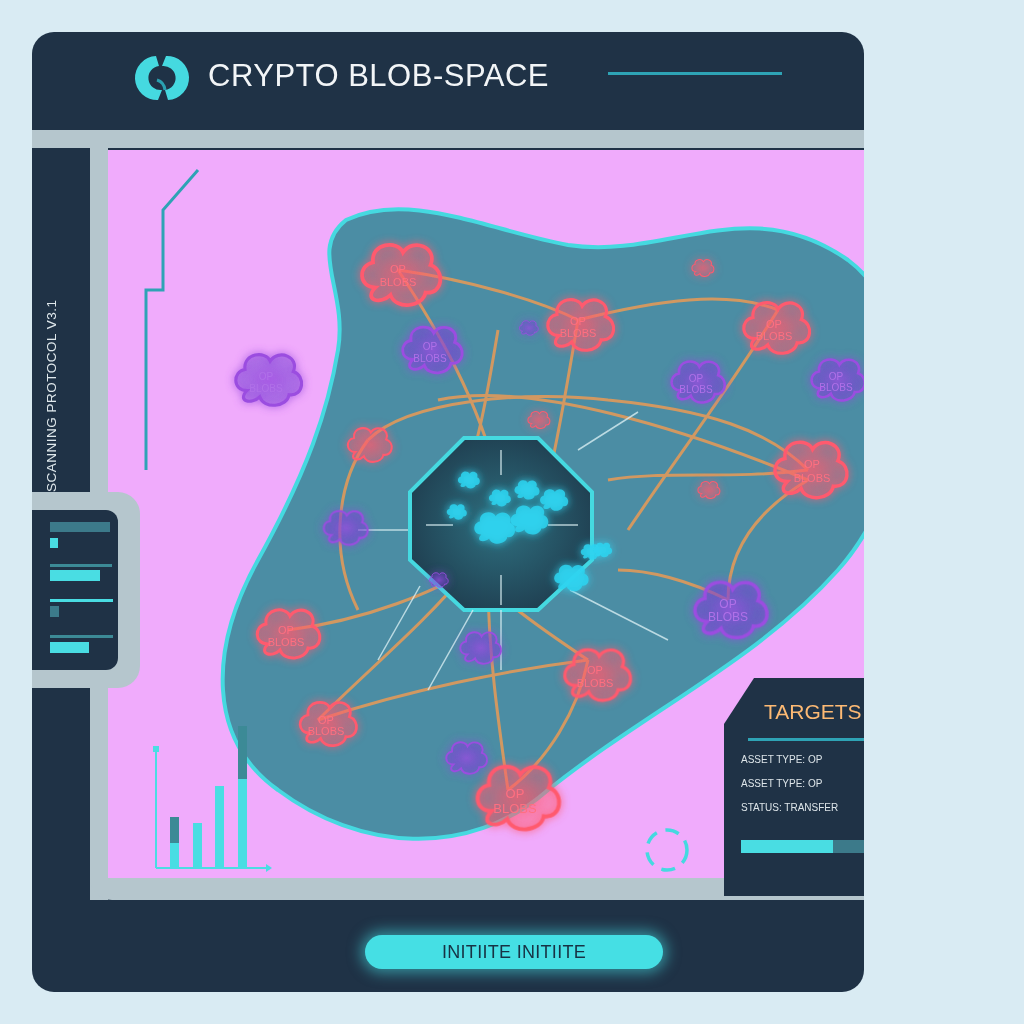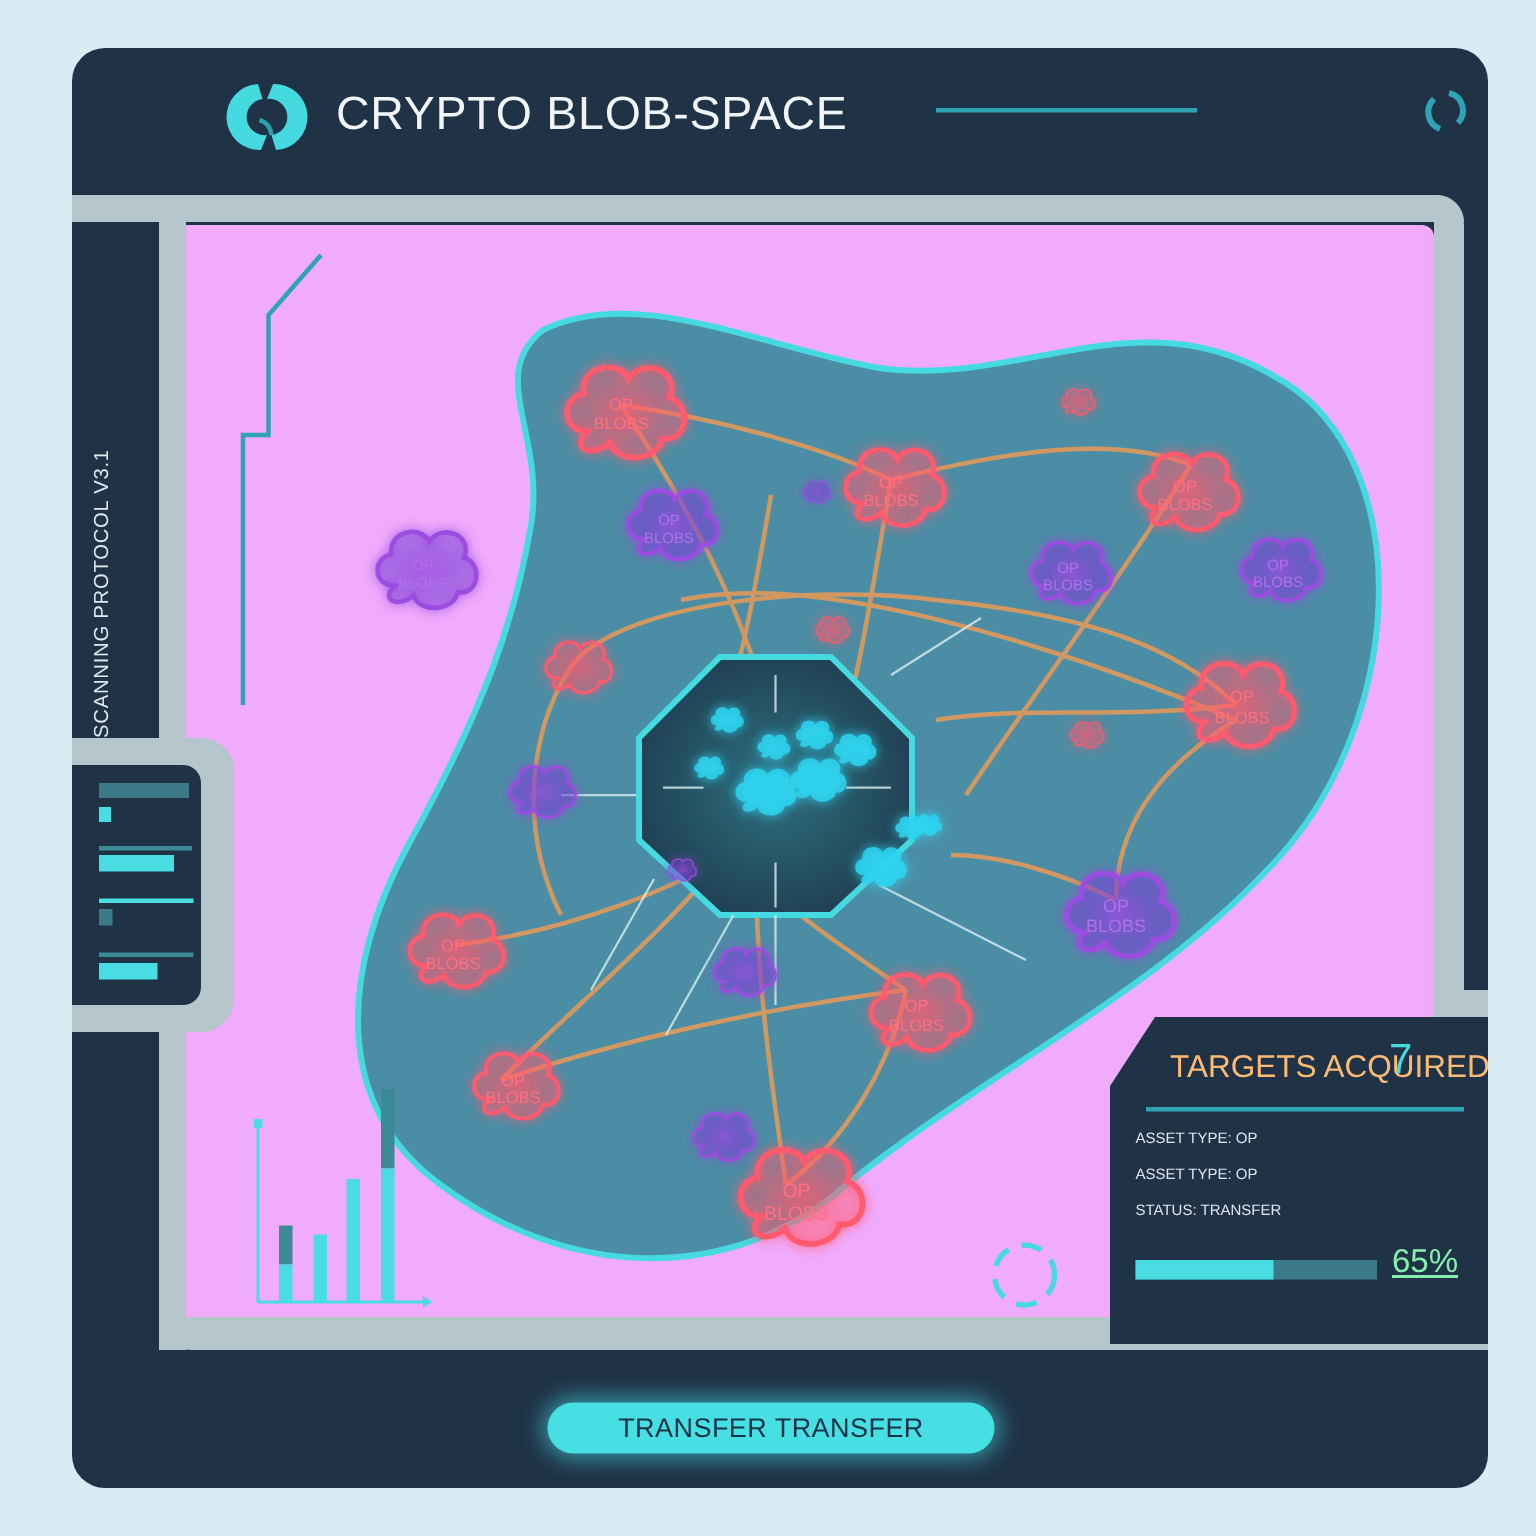--- a/index.html
+++ b/index.html
@@ -1,17 +1,17 @@
 <!DOCTYPE html>
 <html><head>
 <meta charset="utf-8">
 <style>
   html,body{margin:0;padding:0;}
   body{width:1024px;height:1024px;background:#d9ebf3;position:relative;overflow:hidden;font-family:"Liberation Sans",sans-serif;}
-  .frame{position:absolute;left:48px;top:32px;width:912px;height:960px;background:#1f3246;border-radius:22px;overflow:hidden;padding-left:32px;}
+  .frame{position:absolute;left:32px;top:32px;width:832px;height:960px;background:#1f3246;border-radius:22px;overflow:hidden;}
   .title-row{position:absolute;left:0;top:0;width:960px;height:100px;}
   .logo{position:absolute;left:102px;top:18px;}
   .app-title{position:absolute;left:176px;top:24px;color:#f2f5f7;font-size:31px;letter-spacing:0.5px;line-height:40px;}
   .title-line{position:absolute;left:576px;top:40px;width:174px;height:3px;background:#2ea3b5;}
   .title-spinner{position:absolute;left:896px;top:24px;}
   
   .bar{position:absolute;background:#b5c6cd;}
   .map{position:absolute;left:76px;top:118px;width:832px;height:728px;background:#f0abfc;border-radius:0 8px 0 0;overflow:hidden;}
   .side-label{position:absolute;left:12px;top:460px;transform:rotate(-90deg);transform-origin:0 0;color:#dfe8ec;font-size:13.5px;letter-spacing:0.5px;white-space:nowrap;}
   .mini-panel{position:absolute;left:0px;top:478px;width:86px;height:160px;background:#1f3246;border-radius:0 12px 12px 0;}
@@ -234,13 +234,13 @@
     <div class="stats-line" style="top:76px;">ASSET TYPE: OP</div>
     <div class="stats-line" style="top:100px;">ASSET TYPE: OP</div>
     <div class="stats-line" style="top:124px;">STATUS: TRANSFER</div>
     <div class="prog-track">
       <div class="prog-fill" style="width:57%;"></div>
     </div>
     <span class="prog-pct">65%</span>
   </div>
 </div>
 
-<div class="cta">TRANSFER TRANSFER</div>
+<div class="cta">INITIITE INITIITE</div>
 
 </body></html>

